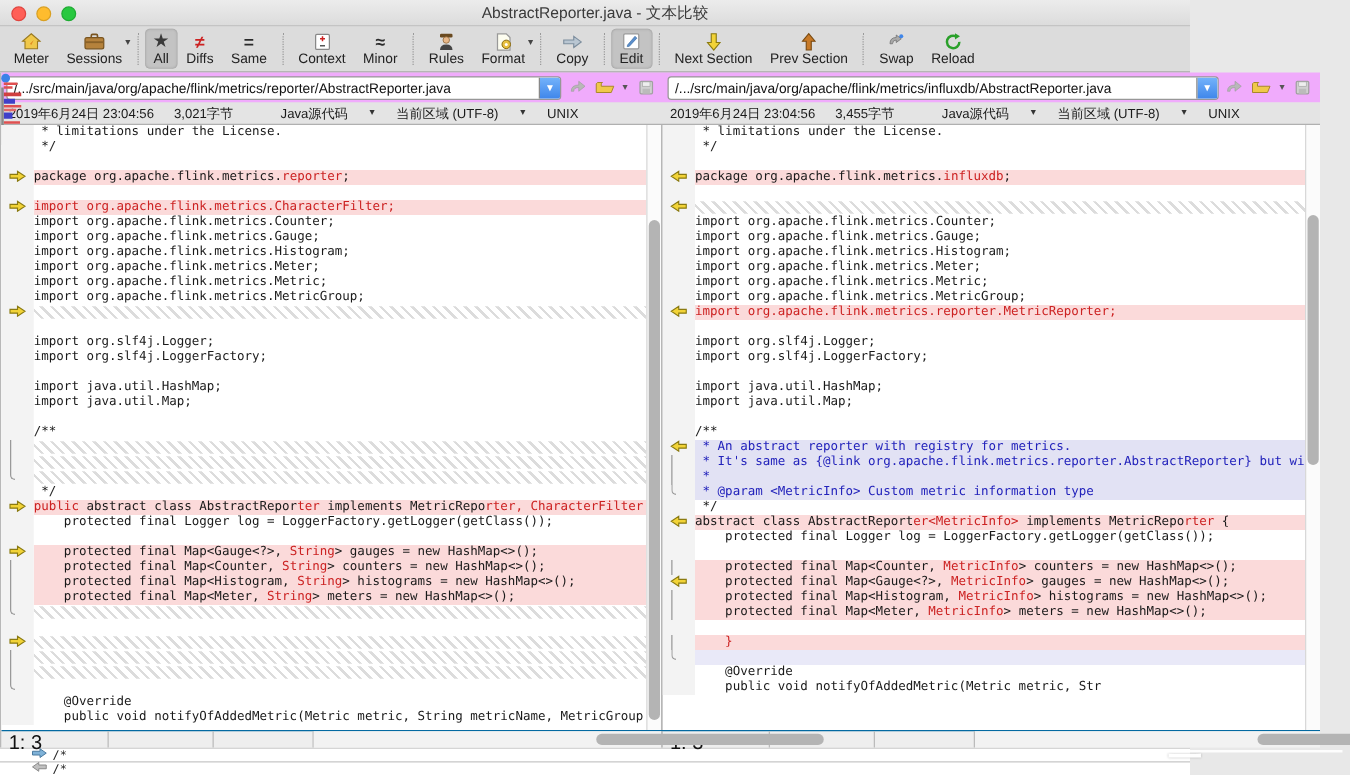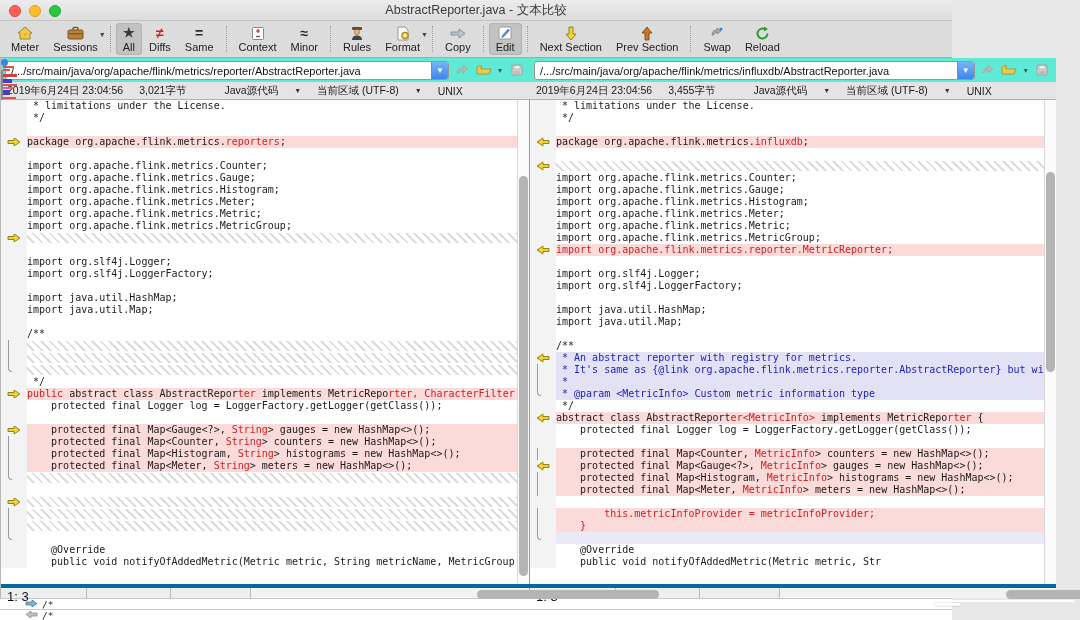--- a/index.html
+++ b/index.html
@@ -27,21 +27,21 @@
 
   
   .mainrow { display:flex; height:540px; }
   .minimap { width:23px; background:#f6f6f6; border-right:1px solid #b8b8b8; position:relative; }
   .minimap .vp { position:absolute; border:1px solid #8a8a8a; left:1px; right:2px; }
   .minimap .mk { position:absolute; }
   .minimap .bdot { position:absolute; width:7px; height:7px; border-radius:50%; top:1px; left:1px; }
   .content { flex:1; display:flex; flex-direction:column; }
 
   
-  .pathrow { height:24px; display:flex; background:#5eead4; }
+  .pathrow { height:24px; display:flex; background:#f0abfc; }
   .pathcell { display:flex; align-items:center; padding:0 4px; gap:3px; }
   .pathcell.l { width:529px; } .pathcell.r { flex:1; }
   .combo { flex:1; height:19px; background:#fff; border:1px solid #979797; border-radius:3px; display:flex; overflow:hidden; }
   .combo .ptext { flex:1; font-size:11px; color:#111; padding:3px 5px 0; white-space:nowrap; overflow:hidden; }
   .combo .cbtn { width:17px; background:linear-gradient(#74b3fb,#3f86ea); border-left:1px solid #888;
                  color:#fff; font-size:8px; display:flex; align-items:center; justify-content:center; }
   .pico { width:19px; height:18px; display:flex; align-items:center; justify-content:center; }
 
   
   .inforow { height:18px; display:flex; background:#e4e4e4; border-bottom:1px solid #b0b0b0; font-size:10.5px; color:#1a1a1a; }
@@ -62,21 +62,21 @@
   .codeline { flex:1; font-family:"DejaVu Sans Mono", monospace; font-size:10px; line-height:12px; white-space:pre; overflow:hidden; color:#1a1a1a; }
   .bg-pink { background:#fbdada; }
   .bg-lav { background:#e2e2f4; }
   .bg-lavline { background:#e9e9f8; }
   .bg-hatch { background:repeating-linear-gradient(45deg,#ffffff 0 4px,#dcdcdc 4px 6px); margin:1px 0; height:10px; }
   .c-k { color:#1a1a1a; } .c-r { color:#cc2222; } .c-b { color:#2222bb; }
   .vl { position:absolute; left:7px; top:0; bottom:0; width:4px; border-left:1px solid #999; }
   .vl.end { bottom:4px; border-bottom:1px solid #999; border-bottom-left-radius:4px; }
 
   
-  .statusrow { height:14px; display:flex; background:#eee; border-top:4px solid #0369a1; font-size:13px; color:#111; }
+  .statusrow { height:14px; display:flex; background:#eee; border-top:1px solid #0369a1; font-size:16px; color:#111; }
   .statuscell { display:flex; align-items:stretch; }
   .statuscell.l { width:529px; border-right:1px solid #999; } .statuscell.r { flex:1; }
   .stlabel { width:86px; padding:1px 0 0 6px; border-right:1px solid #bbb; }
   .stseg { width:84px; border-right:1px solid #bbb; }
   .stseg2 { width:80px; border-right:1px solid #bbb; }
   .hsctrack { flex:1; position:relative; background:#f2f2f2; }
   .hthumb { position:absolute; top:2px; height:9px; border-radius:5px; background:#b4b4b4; left:226px; width:182px; }
 
   
   .prevrow { height:11px; background:#fff; border-top:1px solid #c8c8c8; display:flex; align-items:center;
@@ -350,25 +350,33 @@
               <div class="row">
                 <div class="gutcell" style="background: rgb(243, 243, 243);"></div>
                 <div class="codeline"></div>
               </div>
               <div class="row">
                 <div class="gutcell" style="background: rgb(243, 243, 243);">
                   <span><svg width="14" height="10" viewBox="0 0 14 10">
                       <path d="M1 3.5 h6 V1 l6 4 -6 4 V6.5 h-6 Z" fill="#f2d337" stroke="#8a7a10" stroke-width="0.9"></path>
                     </svg></span>
                 </div>
-                <div class="codeline bg-pink"><span class="c-k">package org.apache.flink.metrics.</span><span class="c-r">reporters</span><span class="c-k">;</span></div>
-              </div>
-              <div class="row">
-                <div class="gutcell" style="background: rgb(243, 243, 243);"></div>
-                <div class="codeline"></div>
+                <div class="codeline bg-pink"><span class="c-k">package org.apache.flink.metrics.</span><span class="c-r">reporter</span><span class="c-k">;</span></div>
+              </div>
+              <div class="row">
+                <div class="gutcell" style="background: rgb(243, 243, 243);"></div>
+                <div class="codeline"></div>
+              </div>
+              <div class="row">
+                <div class="gutcell" style="background: rgb(243, 243, 243);">
+                  <span><svg width="14" height="10" viewBox="0 0 14 10">
+                      <path d="M1 3.5 h6 V1 l6 4 -6 4 V6.5 h-6 Z" fill="#f2d337" stroke="#8a7a10" stroke-width="0.9"></path>
+                    </svg></span>
+                </div>
+                <div class="codeline bg-pink"><span class="c-r">import org.apache.flink.metrics.CharacterFilter;</span></div>
               </div>
               <div class="row">
                 <div class="gutcell" style="background: rgb(243, 243, 243);"></div>
                 <div class="codeline"><span class="c-k">import org.apache.flink.metrics.Counter;</span></div>
               </div>
               <div class="row">
                 <div class="gutcell" style="background: rgb(243, 243, 243);"></div>
                 <div class="codeline"><span class="c-k">import org.apache.flink.metrics.Gauge;</span></div>
               </div>
               <div class="row">
@@ -706,26 +714,20 @@
               </div>
               <div class="row">
                 <div class="gutcell" style="background: rgb(243, 243, 243);">
                   <div class="vl"></div>
                 </div>
                 <div class="codeline bg-pink"><span class="c-k">    protected final Map&lt;Meter, </span><span class="c-r">MetricInfo</span><span class="c-k">&gt; meters = new HashMap&lt;&gt;();</span></div>
               </div>
               <div class="row">
                 <div class="gutcell" style="background: rgb(243, 243, 243);"></div>
                 <div class="codeline"></div>
-              </div>
-              <div class="row">
-                <div class="gutcell" style="background: rgb(243, 243, 243);">
-                  <div class="vl"></div>
-                </div>
-                <div class="codeline bg-pink"><span class="c-r">        this.metricInfoProvider = metricInfoProvider;</span></div>
               </div>
               <div class="row">
                 <div class="gutcell" style="background: rgb(243, 243, 243);">
                   <div class="vl"></div>
                 </div>
                 <div class="codeline bg-pink"><span class="c-r">    }</span></div>
               </div>
               <div class="row">
                 <div class="gutcell" style="background: rgb(243, 243, 243);">
                   <div class="vl end"></div>

